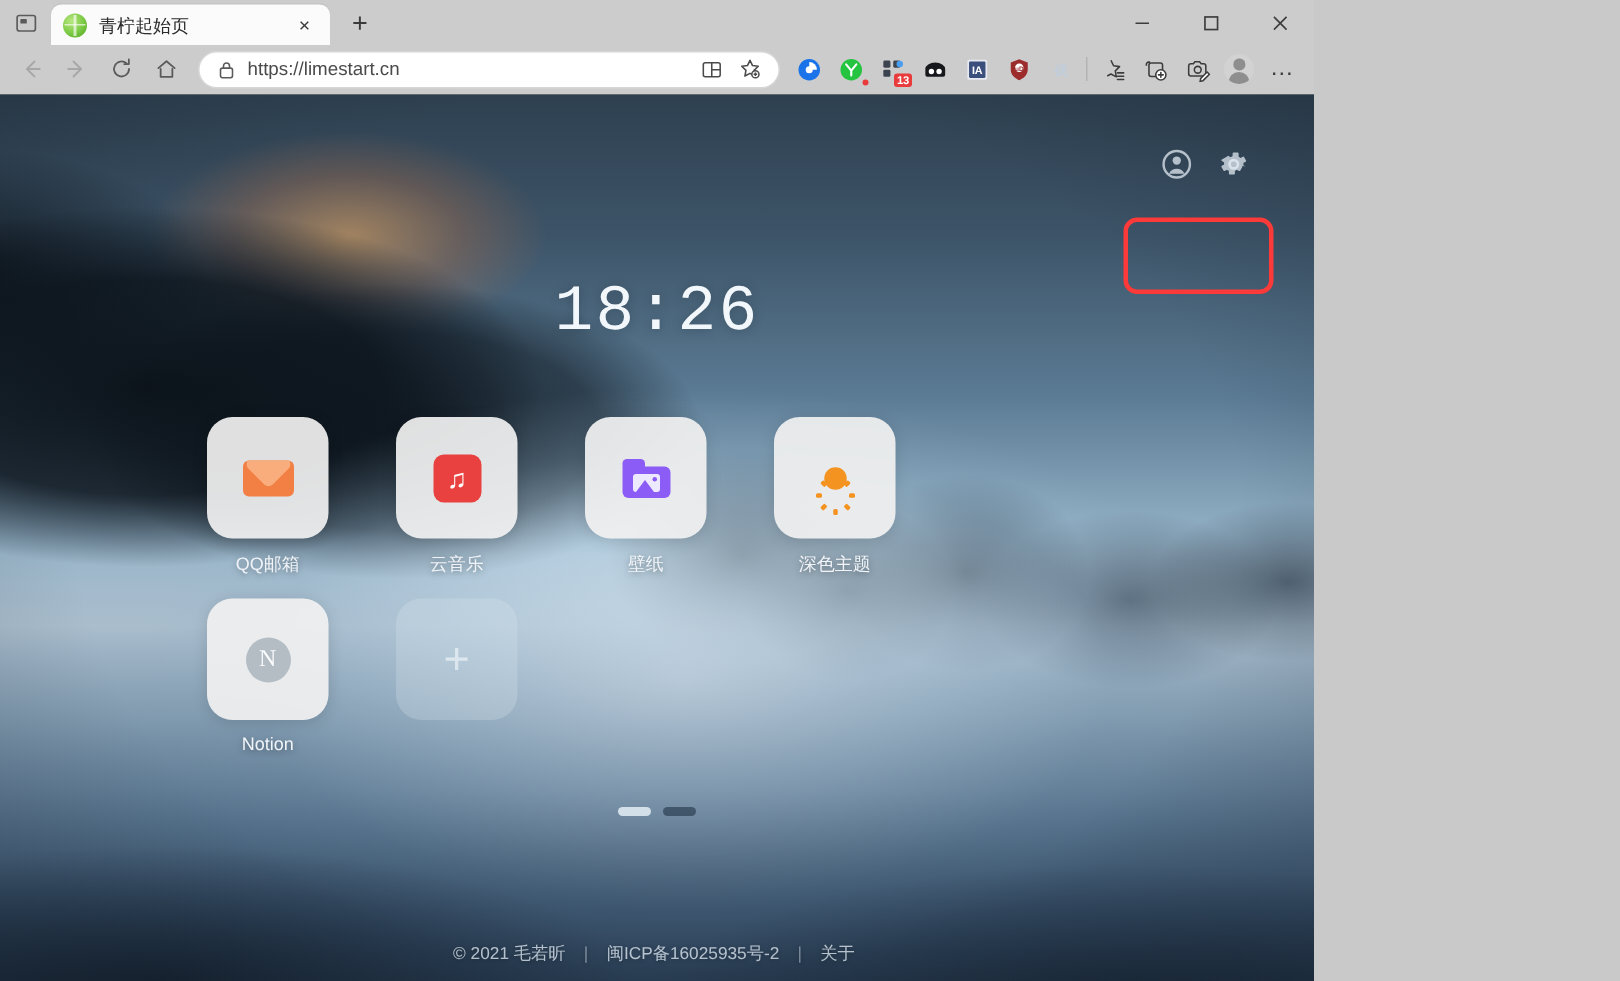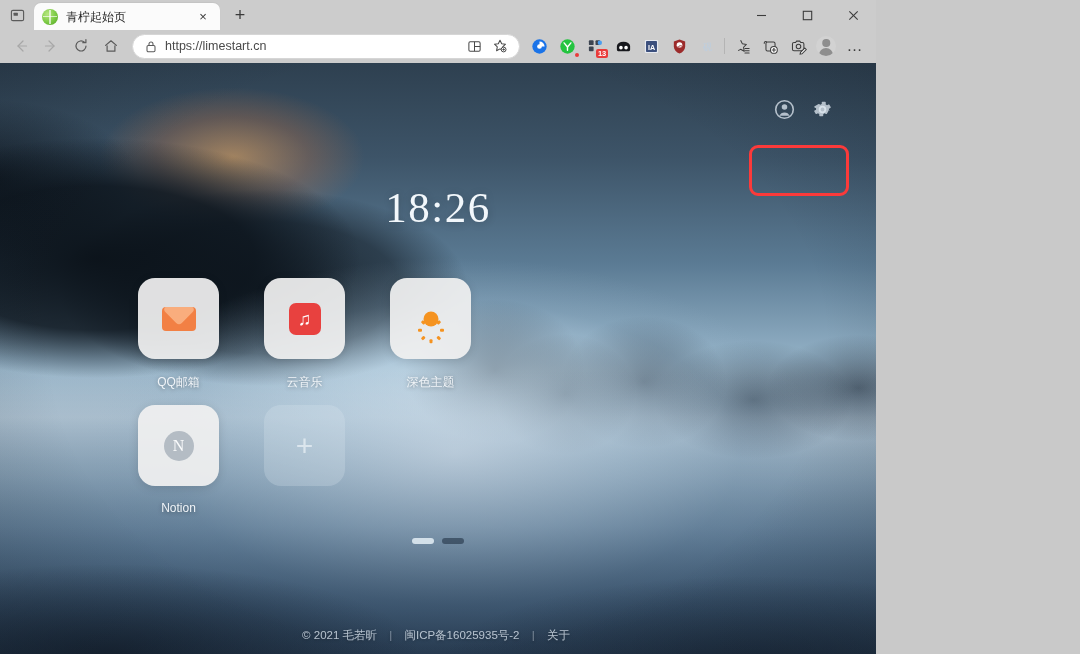--- a/index.html
+++ b/index.html
@@ -170,40 +170,40 @@
   .annot-box {
     position:absolute; right:27px; top:82px; width:100px; height:51px;
     border:3px solid #fc3a3a; border-radius:9px; z-index:7; pointer-events:none;
   }
 
   
   .clock {
     position:absolute; left:0; right:0; top:120px; text-align:center;
     font-size:43px; font-weight:300; color:#f2f7fb; letter-spacing:1.5px;
     text-shadow:0 1px 8px rgba(0,0,0,.22); z-index:4;
-    font-family:Liberation Serif, serif;
+    font-family:Liberation Mono, monospace;
   }
 
   
   .tiles {
     position:absolute; left:50%; transform:translateX(-50%); top:215px;
     width:600px; z-index:4;
   }
   .tile-row { display:flex; gap:45px; margin-bottom:14px; }
   .tile-cell { width:81px; display:flex; flex-direction:column; align-items:center; }
   .tile {
     width:81px; height:81px; border-radius:17px; background:rgba(240,240,240,.93);
     display:flex; align-items:center; justify-content:center;
     box-shadow:0 2px 10px rgba(0,0,0,.13);
   }
   .tile.add {
     background:rgba(222,232,240,.26); box-shadow:none;
   }
   .tile-label {
-    margin-top:15px; font-size:12px; color:#f0f4f8;
+    margin-top:9px; font-size:12px; color:#f0f4f8;
     text-shadow:0 1px 4px rgba(0,0,0,.35); white-space:nowrap;
   }
 
   
   .g-mail {
     width:34px; height:24px; background:#f28044; border-radius:4px; position:relative; overflow:hidden;
   }
   .g-mail::after {
     content:""; position:absolute; left:50%; top:-9px; transform:translateX(-50%) rotate(45deg);
     width:23px; height:23px; border-radius:4px;
@@ -495,20 +495,30 @@
         </div>
 
         <div class="tile-cell">
           <div class="tile">
             <div class="g-music">♫</div>
           </div>
           <div class="tile-label">云音乐</div>
         </div>
 
 
+        <div class="tile-cell">
+          <div class="tile">
+            <div class="g-folder">
+              <span class="ft"></span>
+                <span class="fb"></span>
+                <span class="fi"></span>
+            </div>
+          </div>
+          <div class="tile-label">壁纸</div>
+        </div>
 
         <div class="tile-cell">
           <div class="tile">
             <div class="g-sun">
               <i class="ray" style="transform:translate(-50%,-50%) rotate(0deg)"></i>
               <i class="ray" style="transform:translate(-50%,-50%) rotate(45deg)"></i>
               <i class="ray" style="transform:translate(-50%,-50%) rotate(90deg)"></i>
               <i class="ray" style="transform:translate(-50%,-50%) rotate(135deg)"></i>
               <i class="ray" style="transform:translate(-50%,-50%) rotate(180deg)"></i>
               <i class="ray" style="transform:translate(-50%,-50%) rotate(225deg)"></i>

